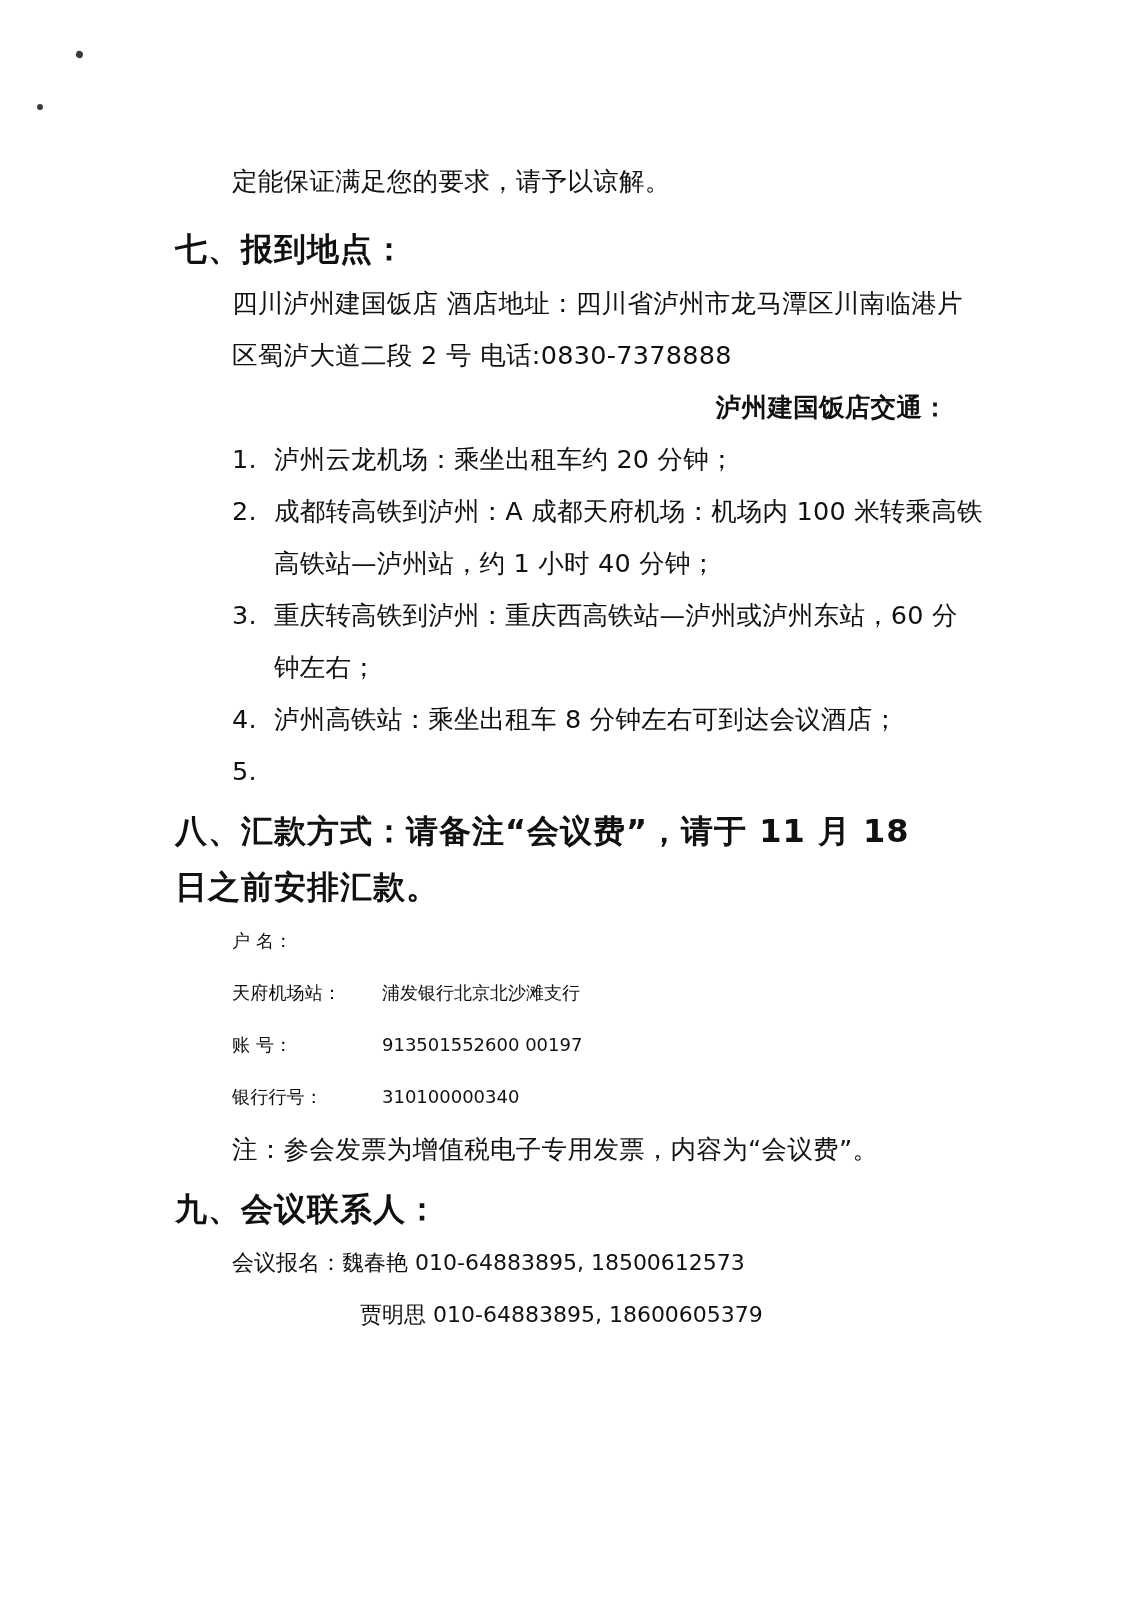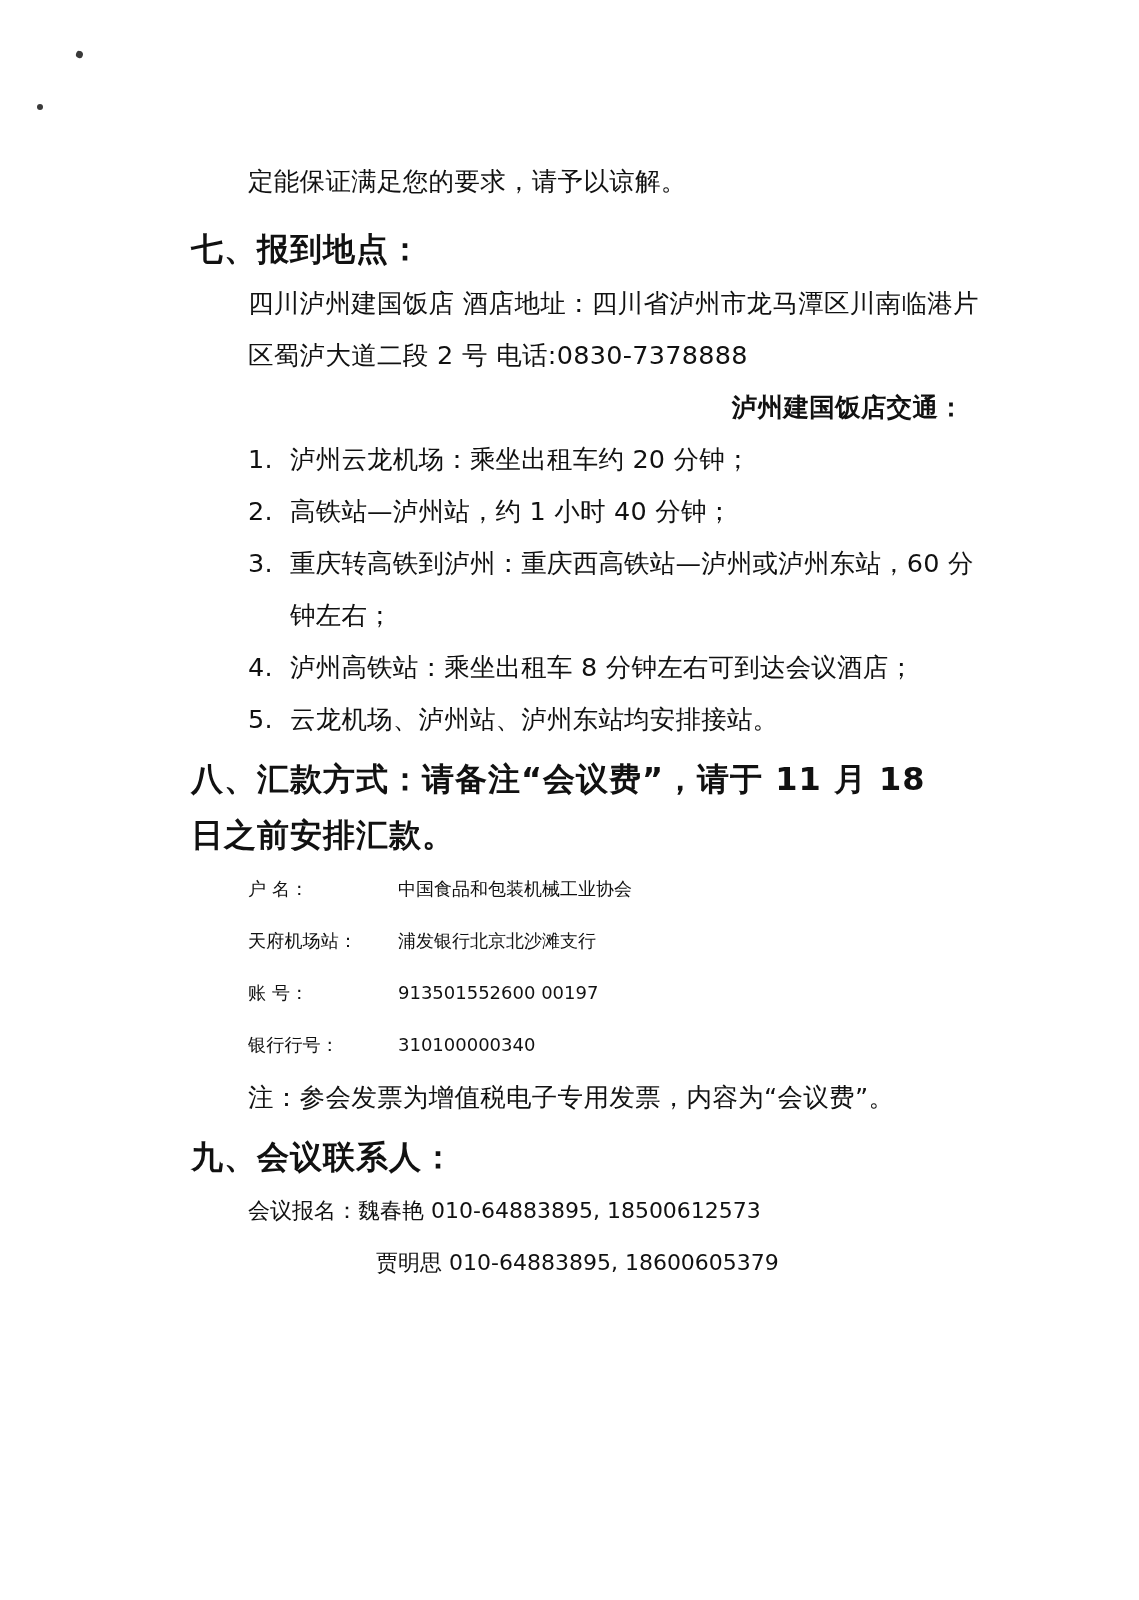--- a/index.html
+++ b/index.html
@@ -29,21 +29,20 @@
     border-radius: 50%;
   }
   .speck-a { left: 76px; top: 51px; width: 7px; height: 7px; transform: rotate(20deg); border-radius: 40% 60% 50% 50%; }
   .speck-b { left: 37px; top: 104px; width: 6px; height: 6px; border-radius: 50%; }
 
   .content {
     position: absolute;
     left: 0;
     top: 0;
     width: 948px;
-    margin-left: 16px;
   }
 
   
   .line {
     font-size: 25.5px;
     line-height: 52px;
     letter-spacing: 0.3px;
     white-space: nowrap;
   }
   .body-indent {
@@ -131,51 +130,48 @@
     <ol class="list">
       <li class="list-item">
         <span class="list-num">1.</span>
         <span class="list-text">
           <span class="nowrap">泸州云龙机场：乘坐出租车约 20 分钟；</span>
         </span>
       </li>
       <li class="list-item">
         <span class="list-num">2.</span>
         <span class="list-text">
+          <span class="nowrap" style="display:block;">成都转高铁到泸州：A 成都天府机场：机场内 100 米转乘高铁</span>
           <span class="nowrap" style="display:block;">高铁站—泸州站，约 1 小时 40 分钟；</span>
         </span>
       </li>
       <li class="list-item">
         <span class="list-num">3.</span>
         <span class="list-text">
           <span class="nowrap" style="display:block;">重庆转高铁到泸州：重庆西高铁站—泸州或泸州东站，60 分</span>
           <span class="nowrap" style="display:block;">钟左右；</span>
         </span>
       </li>
       <li class="list-item">
         <span class="list-num">4.</span>
         <span class="list-text">
           <span class="nowrap">泸州高铁站：乘坐出租车 8 分钟左右可到达会议酒店；</span>
         </span>
       </li>
       <li class="list-item">
         <span class="list-num">5.</span>
-        <span class="list-text">
-          <span class="nowrap">云龙机场、泸州站、泸州东站均安排接站。</span>
-        </span>
       </li>
     </ol>
 
     <div class="gap-sm"></div>
 
     <div class="heading">八、汇款方式：请备注“会议费”，请于 11 月 18 日之前安排汇款。</div>
 
     <div class="bank-row">
       <span class="bank-label">户      名：</span>
-      <span class="bank-value">中国食品和包装机械工业协会</span>
     </div>
     <div class="bank-row">
       <span class="bank-label">天府机场站：</span>
       <span class="bank-value">浦发银行北京北沙滩支行</span>
     </div>
     <div class="bank-row">
       <span class="bank-label">账      号：</span>
       <span class="bank-value">913501552600 00197</span>
     </div>
     <div class="bank-row">

